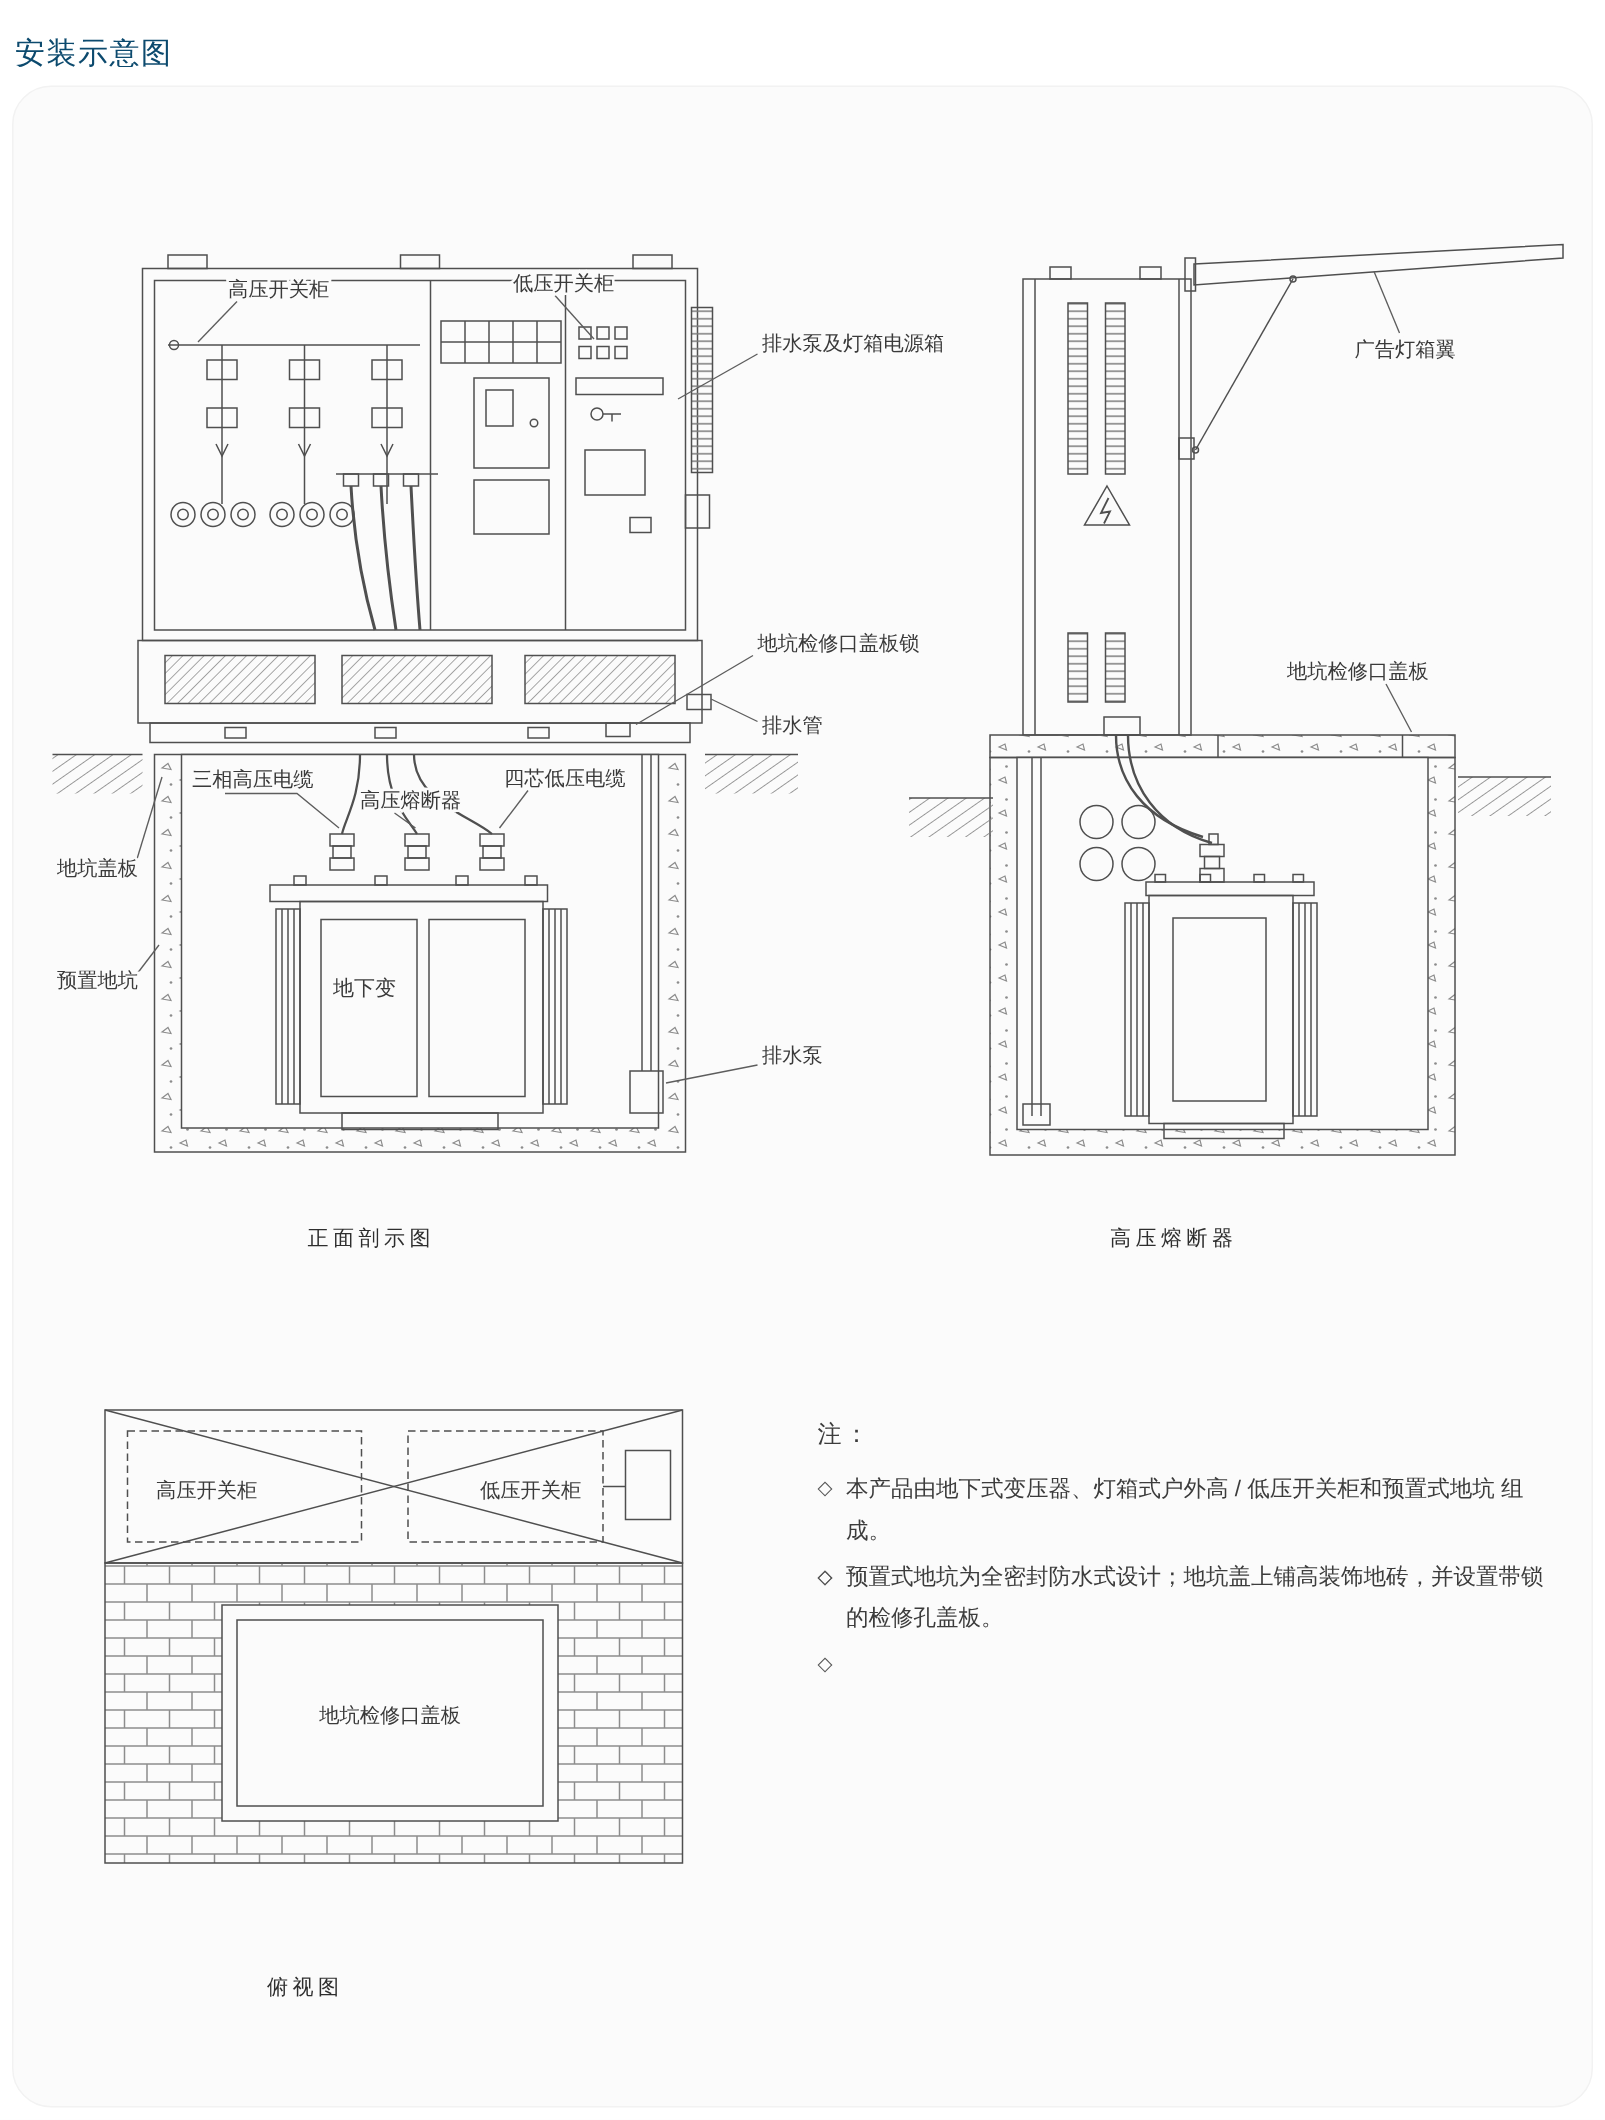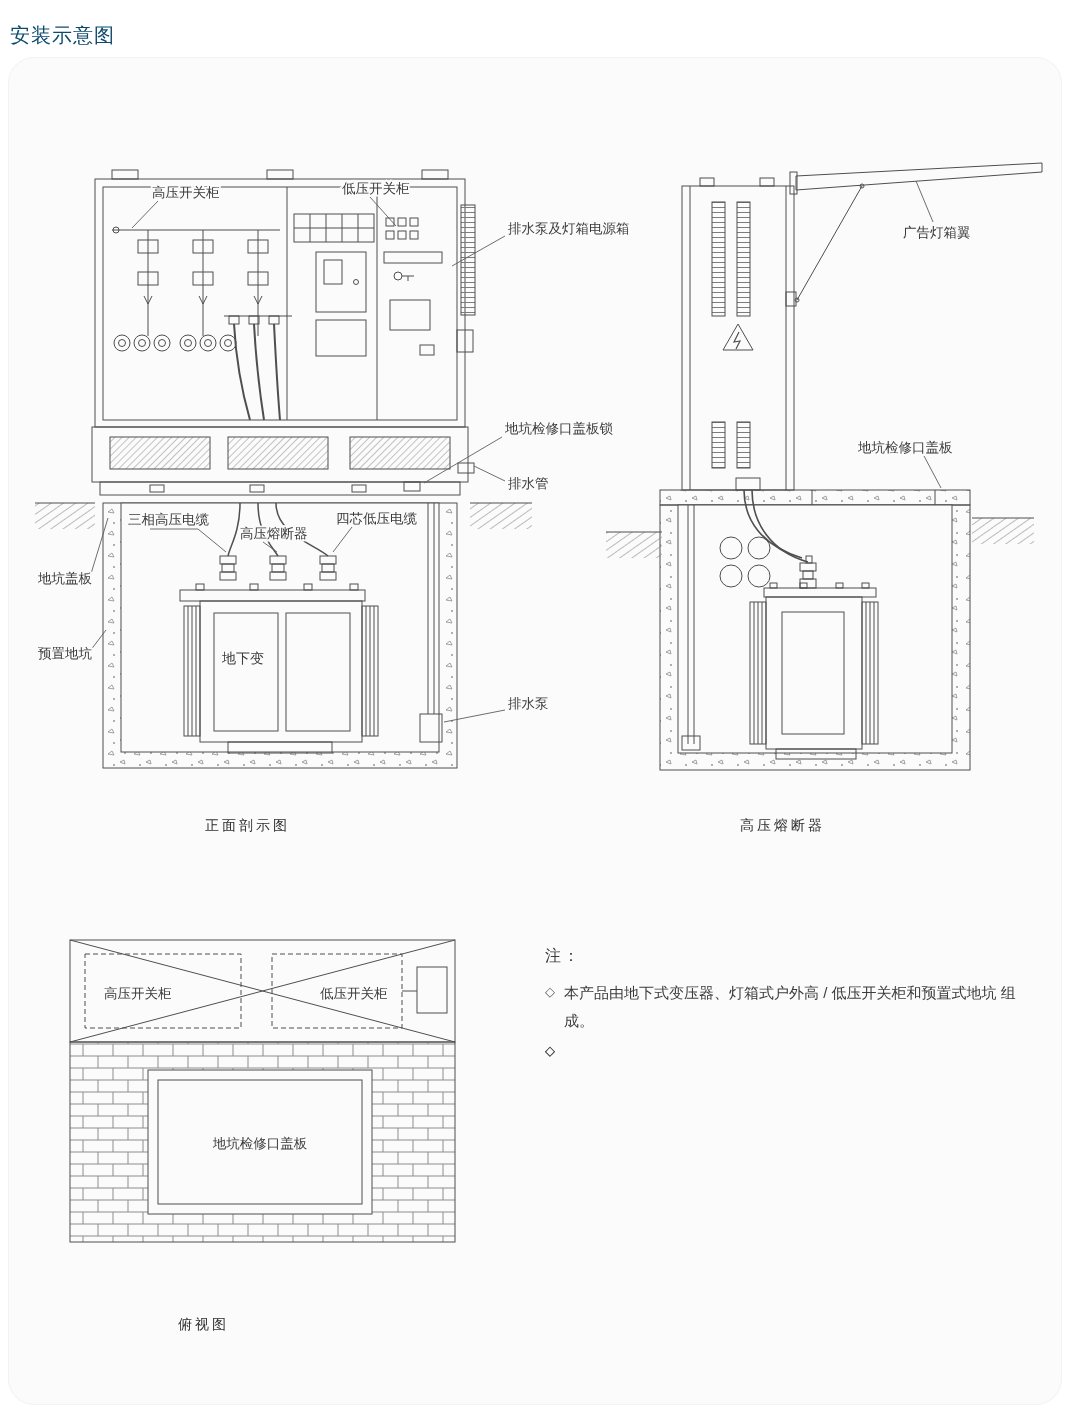--- a/index.html
+++ b/index.html
@@ -311,18 +311,19 @@
     <div class="notes-heading">注：</div>
     <div class="note-item">
       <span class="marker">◇</span>
       <span>本产品由地下式变压器、灯箱式户外高 / 低压开关柜和预置式地坑 组成。</span>
     </div>
     <div class="note-item">
       <span class="marker">◇</span>
     </div>
     <div class="note-item">
       <span class="marker">◇</span>
+      <span>预置式地坑为全密封防水式设计；地坑盖上铺高装饰地砖，并设置带锁的检修孔盖板。</span>
     </div>
     <div class="note-item">
       <span class="marker">◇</span>
     </div>
   </div>
 </div>
 
 </body></html>

